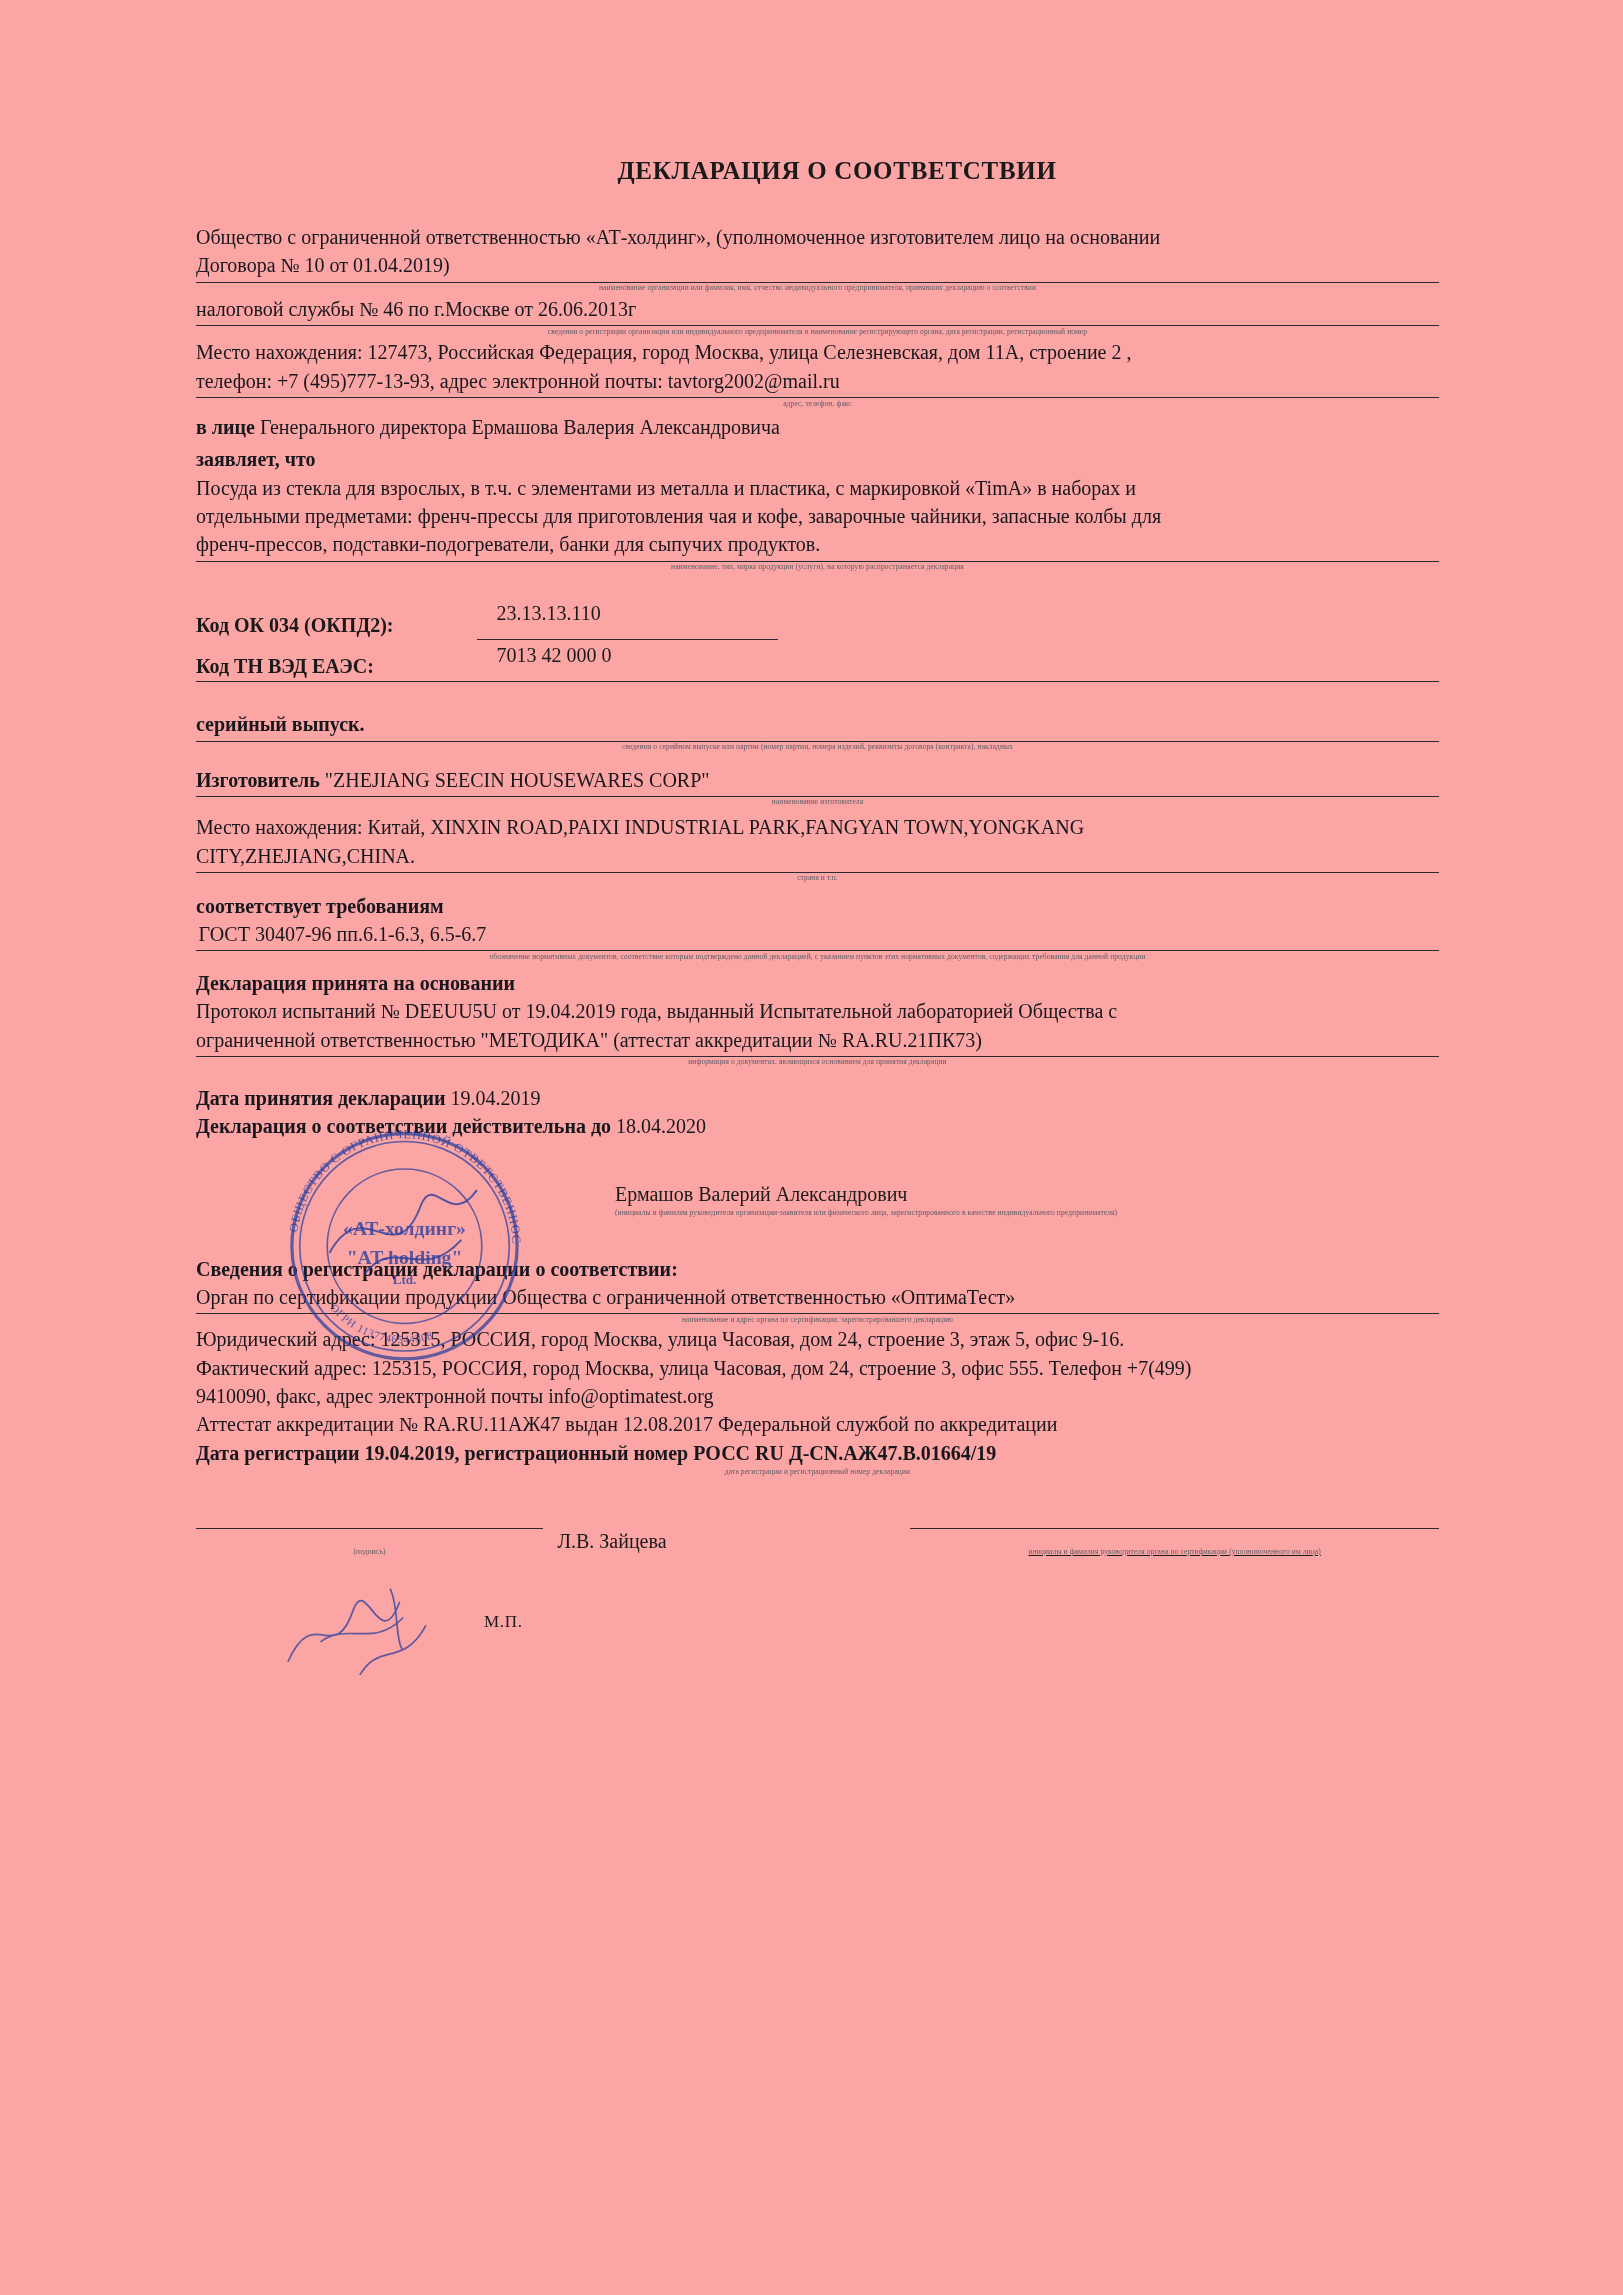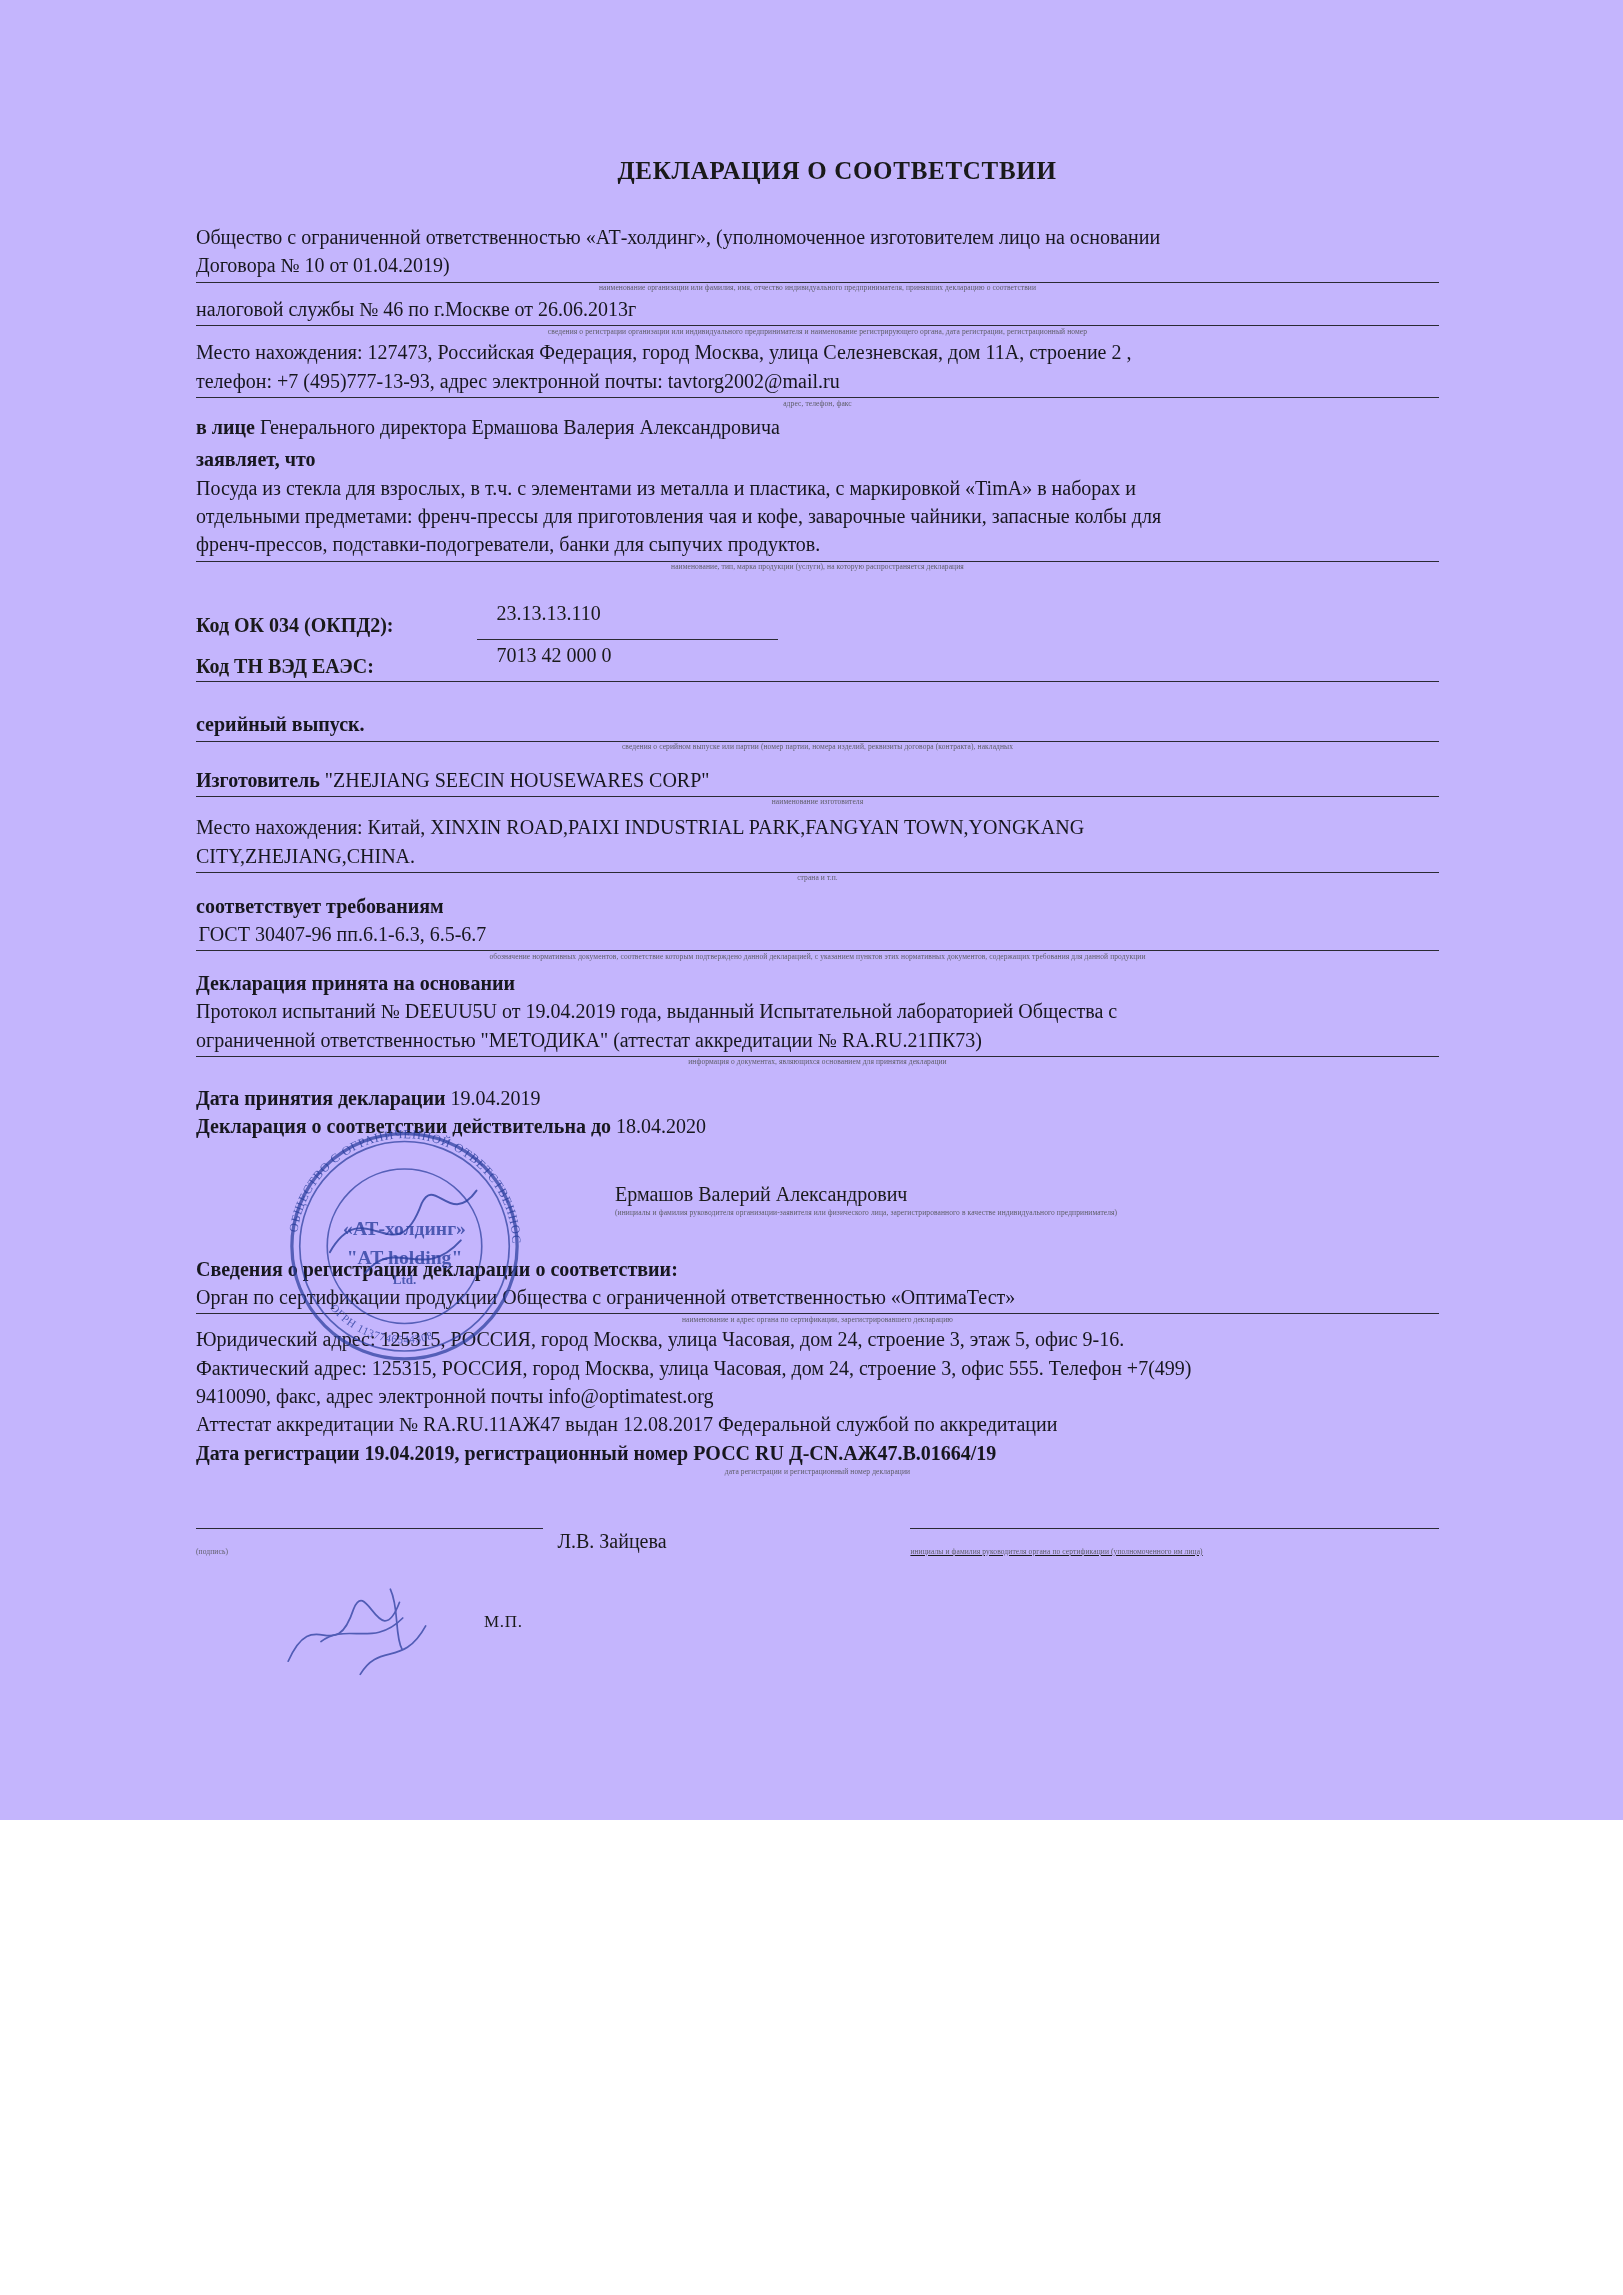--- a/index.html
+++ b/index.html
@@ -13,22 +13,22 @@
     height: 2295px;
     position: relative;
     font-family: "Liberation Serif", serif;
     color: #1a1a1a;
     overflow: hidden;
   }
   .page {
     position: absolute;
     left: 0; top: 0;
     width: 1623px;
-    height: 1820px;
-    background: #c4b5fd;
+    height: 2295px;
+    background: #fca5a5;
   }
   .doc {
     position: absolute;
     left: 196px;
     top: 157px;
     width: 1243px;
   }
   .title {
     text-align: center;
     font-size: 25px;
@@ -116,20 +116,21 @@
     display: flex;
     align-items: flex-end;
   }
   .fs-col1 { flex: 0 0 347px; }
   .fs-col2 { flex: 0 0 340px; padding-left: 14.4px; }
   .fs-col3 { flex: 1 1 auto; padding-left: 13px; text-decoration: underline;}
   .fs-rule { border-bottom: 0.9px solid #2a2a33; height: 0; }
   .fs-hint {
     font-size: 7.5px;
     color: #5c5c66;
+    text-align: center;
     letter-spacing: 0.1px;
     margin-top: 18px;
   }
   .mp {
     font-size: 17px;
     margin-top: 56px;
     padding-left: 288px;
     letter-spacing: 0.7px;
   }
 

